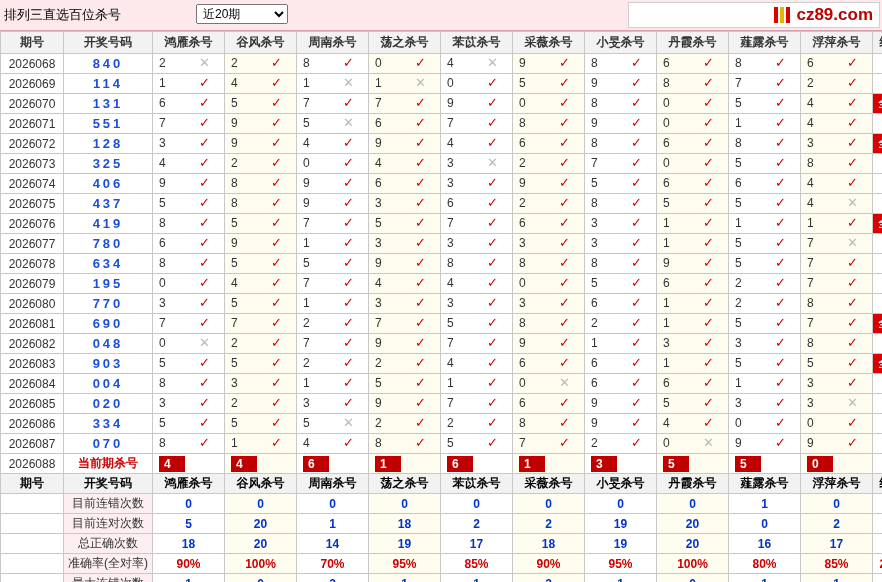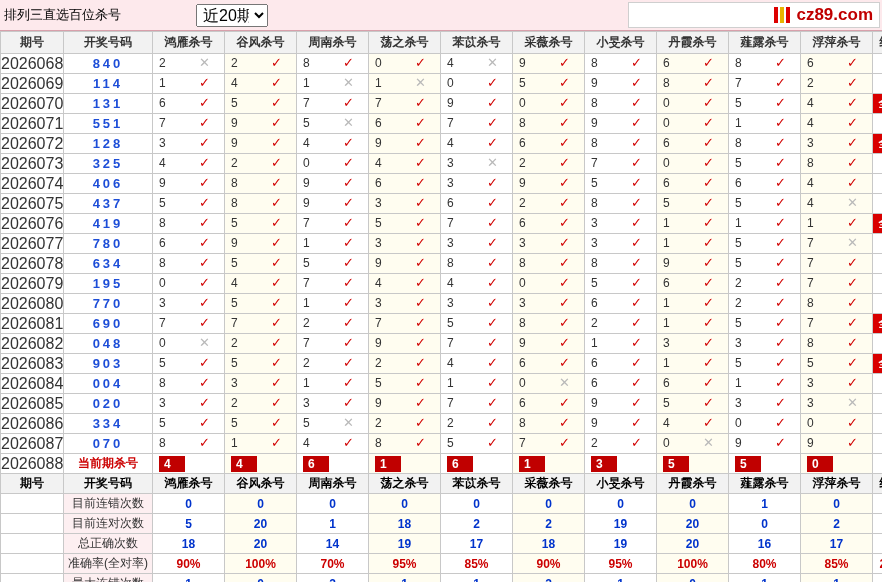--- a/index.html
+++ b/index.html
@@ -2,34 +2,34 @@
 <html><head>
 <meta charset="utf-8">
 <style>
   html,body{margin:0;padding:0;background:#ffffff;}
   body{font-family:"Liberation Sans","DejaVu Sans",sans-serif;font-size:12px;color:#000;width:882px;}
   #wrap{width:882px;position:relative;}
   
   .topbar{height:30px;background:#fde9ec;border-bottom:1px solid #d8a0ab;display:flex;align-items:center;position:relative;}
   .topbar .title{font-weight:normal;font-size:13px;color:#000;margin-left:4px;white-space:nowrap;}
   .topbar .selwrap{position:absolute;left:196px;top:4px;}
-  .topbar select{font-size:16px;font-family:"Liberation Sans",sans-serif;padding:1px 2px;width:72px;}
+  .topbar select{font-size:12px;font-family:"Liberation Sans",sans-serif;padding:1px 2px;width:92px;}
   .logo{position:absolute;right:2px;top:2px;height:24px;width:208px;background:#ffffff;border:1px solid #cfcfcf;display:flex;align-items:center;justify-content:flex-end;padding-left:42px;}
   .logo .bars{display:flex;height:16px;margin-right:4px;}
   .logo .bars i{display:block;width:4px;height:16px;margin-right:2px;background:#d00;}
   .logo .bars i.y{background:#e8b400;}
   .logo .txt{font-size:17px;font-weight:bold;color:#c00000;letter-spacing:0px;margin-right:6px;font-family:"Liberation Sans",sans-serif;}
   table{border-collapse:collapse;width:882px;table-layout:fixed;}
   td,th{border:1px solid #c8c8c8;font-size:12px;padding:0;height:19px;text-align:center;vertical-align:middle;}
   thead th{background:#f2f2f2;font-weight:bold;color:#333;height:21px;}
   .c-issue{width:62px;}
   .c-code{width:88px;}
   .c-k{width:71px;}
   .c-stat{width:37px;}
-  td.issue{color:#333;font-size:16px;}
+  td.issue{color:#333;font-size:12px;}
   td.code{color:#1d4ed8;font-weight:bold;letter-spacing:3px;font-size:13px;}
   .kcell{position:relative;}
   .kcell .num{position:absolute;left:6px;top:2px;font-size:12px;color:#333;}
   .kcell .mk{position:absolute;right:14px;top:1px;font-size:13px;}
   .mk.hit{color:#d10000;}
   .mk.miss{color:#b9b9b9;}
   .alt{background:#fffdf0;}
   td.stat{font-weight:bold;color:#333;}
   td.stat.full{color:#fff;background:#d90000;font-weight:bold;font-size:12px;letter-spacing:1px;}
   

